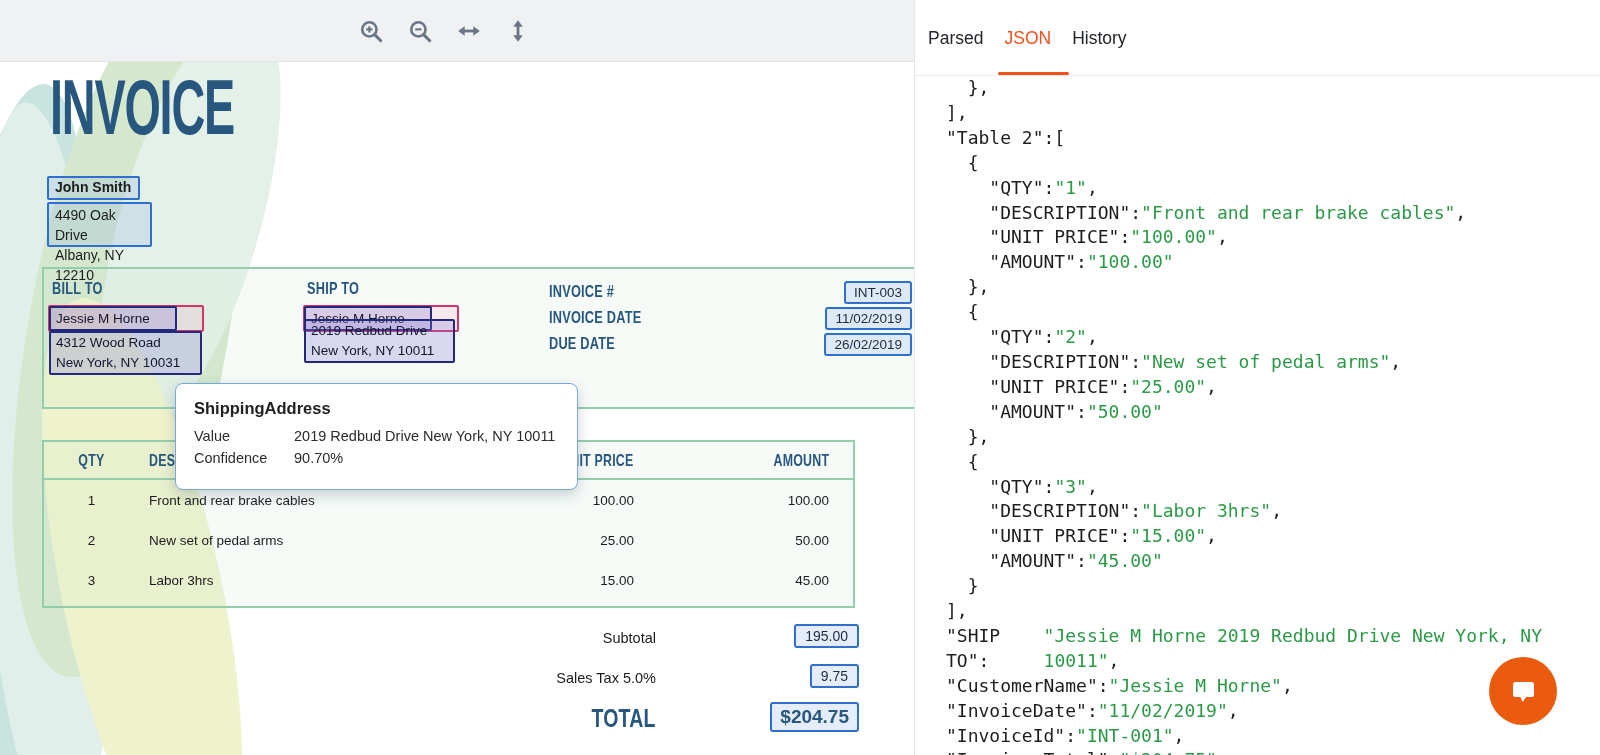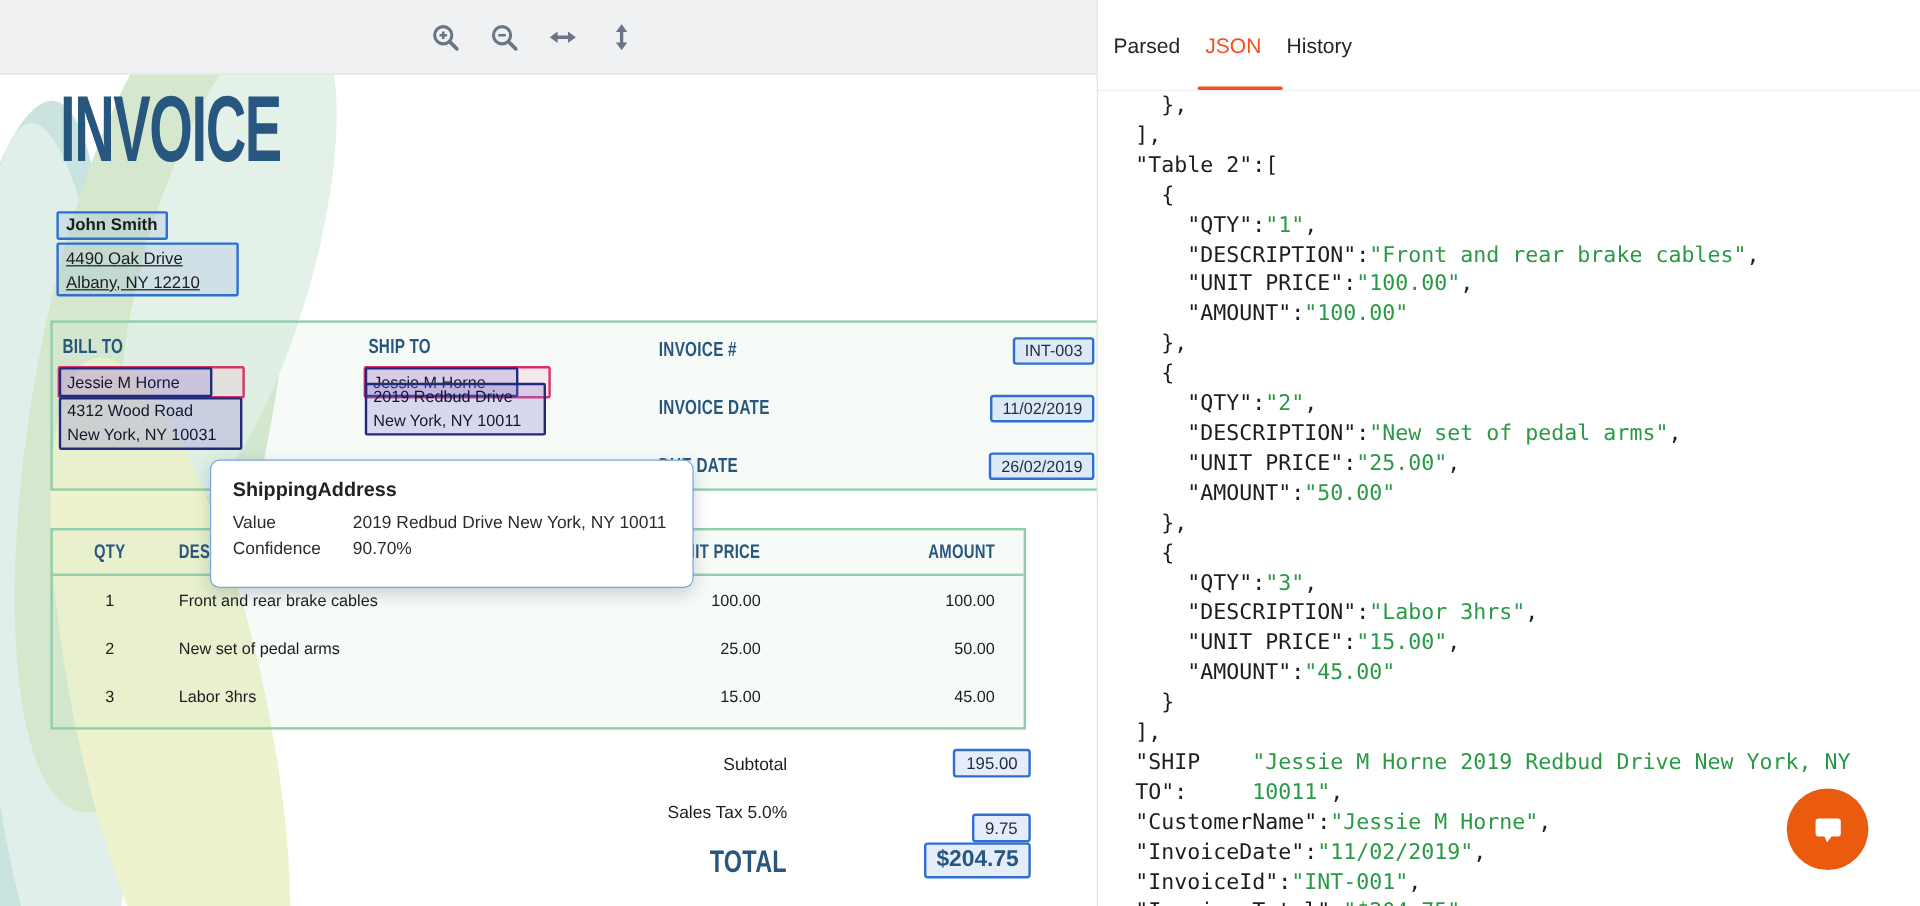--- a/index.html
+++ b/index.html
@@ -41,34 +41,34 @@
 
   .bbox-blue { position:absolute; border:2px solid #2f6fd0; background:rgba(110,155,230,.18);
                border-radius:2px; color:#1c1c1e; z-index:2; }
   .bbox-navy { position:absolute; border:2px solid #232a7c; background:rgba(135,125,215,.28);
                border-radius:2px; color:#15152e; z-index:3; }
   .bbox-pink { position:absolute; border:2px solid #d6336c; background:rgba(240,140,185,.16);
                border-radius:2px; z-index:2; }
 
   #sender-name { left:47px; top:114px; width:93px; height:24px; font-size:14px; font-weight:bold;
                  padding:1px 6px; }
-  #sender-address { left:47px; top:140px; width:152px; height:45px; font-size:14px; line-height:20px;
-                    padding:1px 6px;text-decoration:underline; }
+  #sender-address { left:47px; top:140px; width:105px; height:45px; font-size:14px; line-height:20px;
+                    padding:1px 6px; }
 
   .section { position:absolute; left:42px; border:2px solid #93ceac; background:rgba(195,230,207,.15);
              z-index:1; }
   #info-section  { top:205px; width:884px; height:142px; }
   #items-section { top:378px; width:813px; height:168px; }
 
   .party-label { position:absolute; font-size:17px; }
   .addr-lines { font-size:13.5px; line-height:20px; padding:0 5px; }
   .party-name { font-size:13.5px; padding:0 5px; line-height:21px; white-space:nowrap; }
 
   .meta-col { position:absolute; left:505px; right:12px; top:10px; height:122px;
-              display:flex; flex-direction:column; justify-content:space-between; }
+              display:flex; flex-direction:column; }
   .meta-row { display:flex; justify-content:space-between; align-items:center; height:26px; }
   .meta-label { font-size:17px; }
   .meta-value { border:2px solid #2f6fd0; background:rgba(110,155,230,.18); border-radius:3px;
                 font-size:13.5px; color:#1d2a44; padding:2px 8px; white-space:nowrap; }
 
   
   .items-header { position:absolute; left:0; top:0; right:0; height:38px;
                   border-bottom:2px solid #93ceac; display:grid;
                   grid-template-columns:95px 305px 190px 1fr; align-items:center; }
   .items-header .h-qty { justify-self:center; font-size:16.5px; }
@@ -204,21 +204,21 @@
               <span class="c-desc">Labor 3hrs</span>
               <span class="c-unit">15.00</span>
               <span class="c-amt">45.00</span>
             </div>
           </div>
       </div>
 
       <div class="tot-label" style="top:568px;">Subtotal</div>
       <div class="tot-box" style="top:562px;">195.00</div>
       <div class="tot-label" style="top:608px;">Sales Tax 5.0%</div>
-      <div class="tot-box" style="top:616px;">9.75</div>
+      <div class="tot-box" style="top:602px;">9.75</div>
       <div class="tot-label" id="total-word"><span class="cond cond-r">TOTAL</span></div>
       <div class="tot-box" id="total-box">$204.75</div>
 
       <div id="tooltip">
         <div class="tt-title">ShippingAddress</div>
         <div class="tt-row">
           <span class="tt-key">Value</span>
           <span class="tt-val">2019 Redbud Drive New York, NY 10011</span>
         </div>
         <div class="tt-row">

